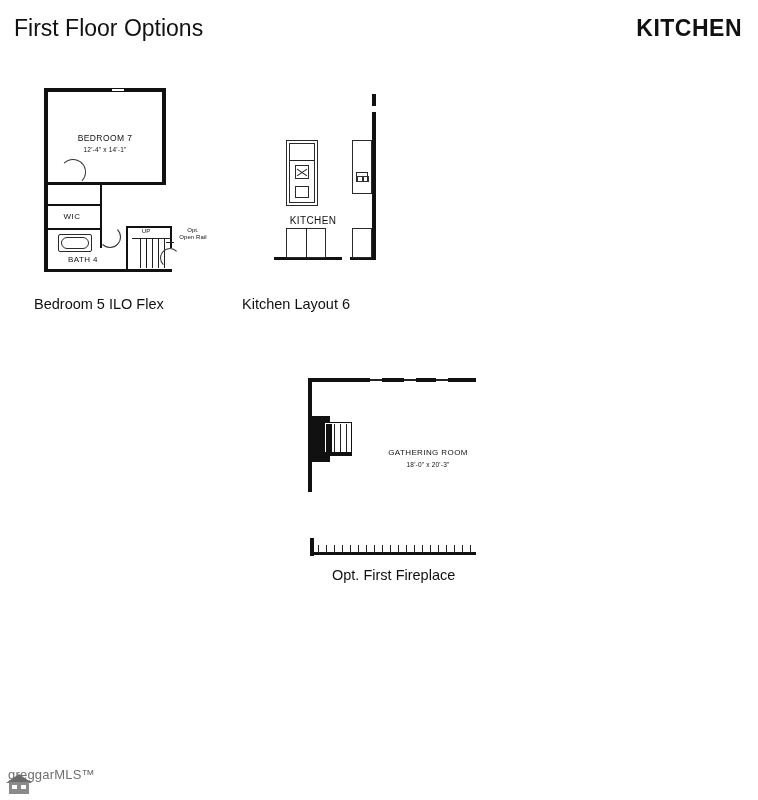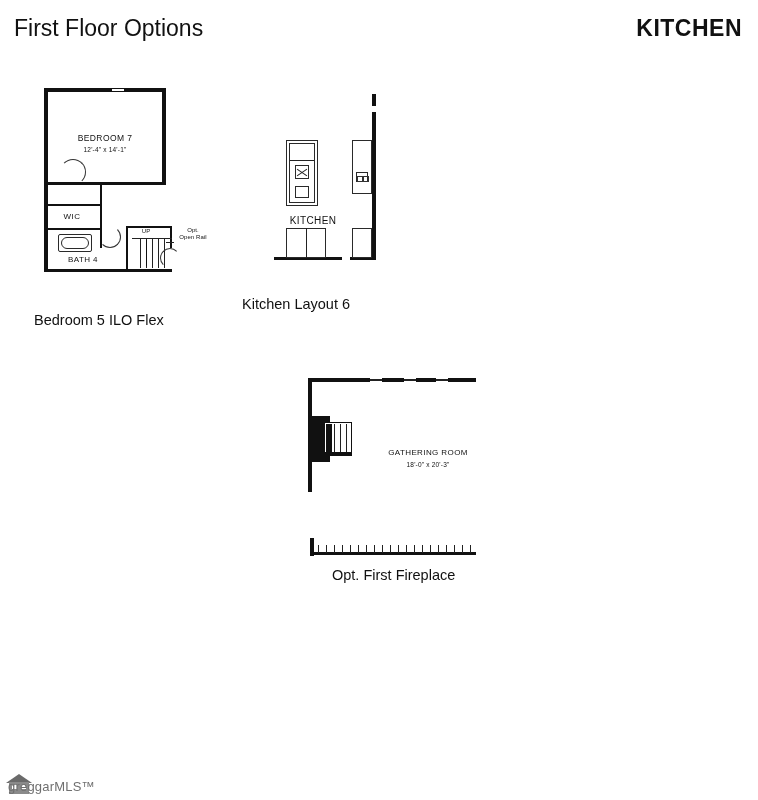--- a/index.html
+++ b/index.html
@@ -134,21 +134,21 @@
     background: #8a8a8a;
   }
   .logo-win {
     position: absolute;
     background: #ffffff;
     width: 5px; height: 4px;
   }
   .logo-text {
     position: absolute;
     left: 8px;
-    bottom: 6px;
+    bottom: 18px;
     font-size: 13px;
     color: #6f6f6f;
     letter-spacing: 0.2px;
   }
 </style>
 </head>
 <body>
 
 <div class="header">
   <div class="header-title">First Floor Options</div>
@@ -205,21 +205,21 @@
   <div class="thin" style="left:146px; top:240px; width:1px; height:26px; background:#111;"></div>
 
   <div class="label-small" style="left:134px; top:228px; width:24px; font-size:6px;">UP</div>
 
   <div class="label-small" style="left:170px; top:227px; width:46px;">Opt.</div>
   <div class="label-small" style="left:170px; top:234px; width:46px;">Open Rail</div>
   <div class="thin" style="left:166px; top:242px; width:8px; height:1px;"></div>
 
   <div class="arc arc-tl" style="left:160px; top:248px; width:20px; height:20px;"></div>
 
-  <div class="caption" style="left:34px; top:312px;">Bedroom 5 ILO Flex</div>
+  <div class="caption" style="left:34px; top:296px;">Bedroom 5 ILO Flex</div>
 </div>
 
 <div>
 
   <div class="wall" style="left:372px; top:94px; width:4px; height:12px;"></div>
   <div class="wall" style="left:372px; top:112px; width:4px; height:148px;"></div>
 
   <div class="wall" style="left:274px; top:257px; width:68px; height:3px;"></div>
   <div class="wall" style="left:350px; top:257px; width:26px; height:3px;"></div>
 

